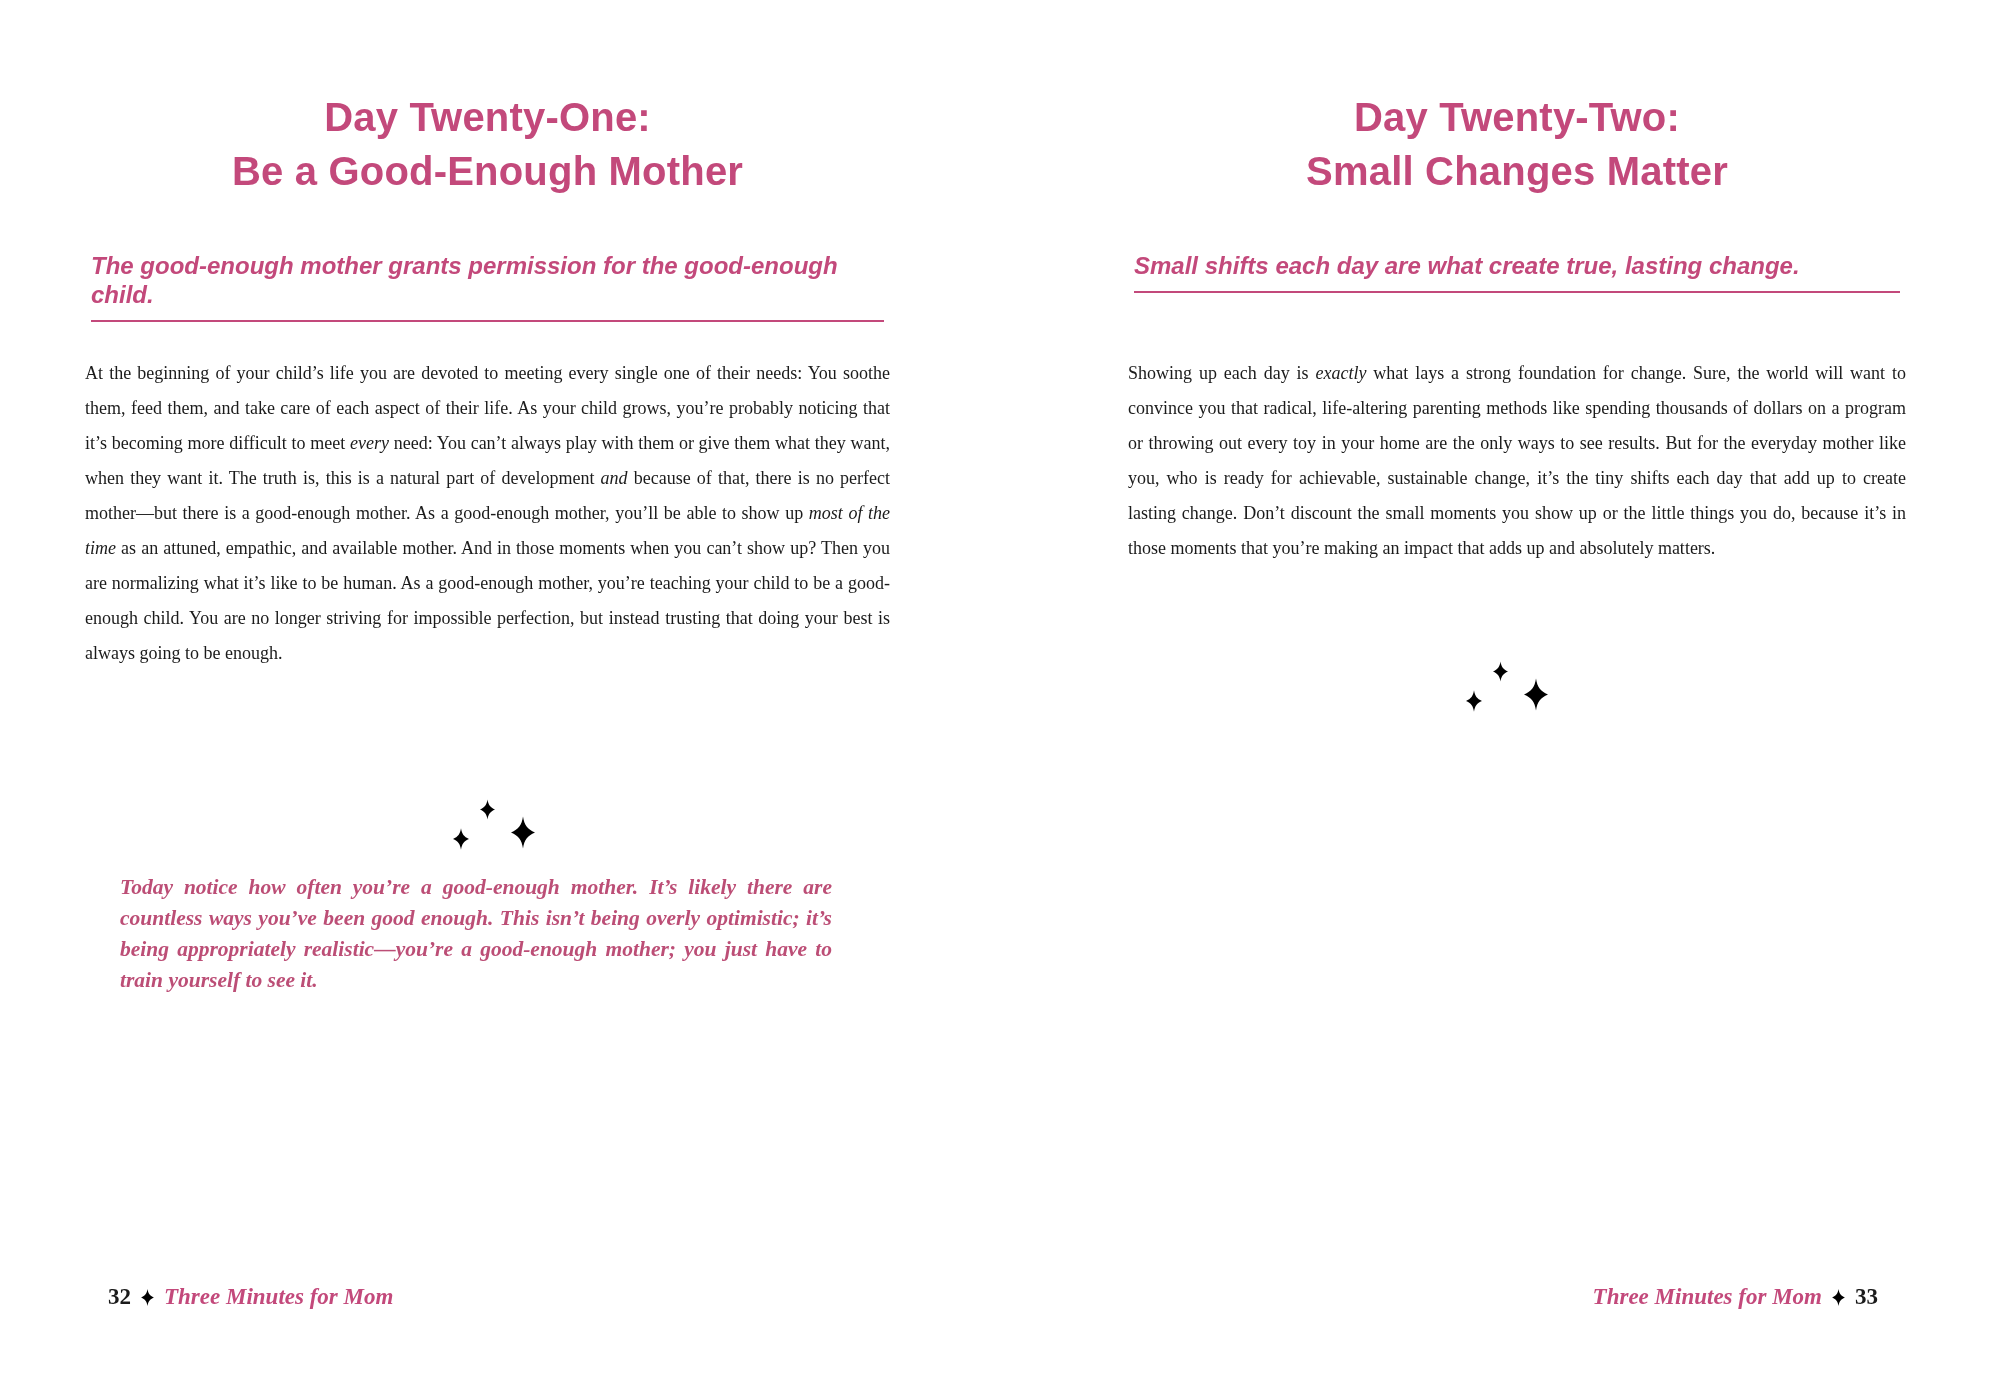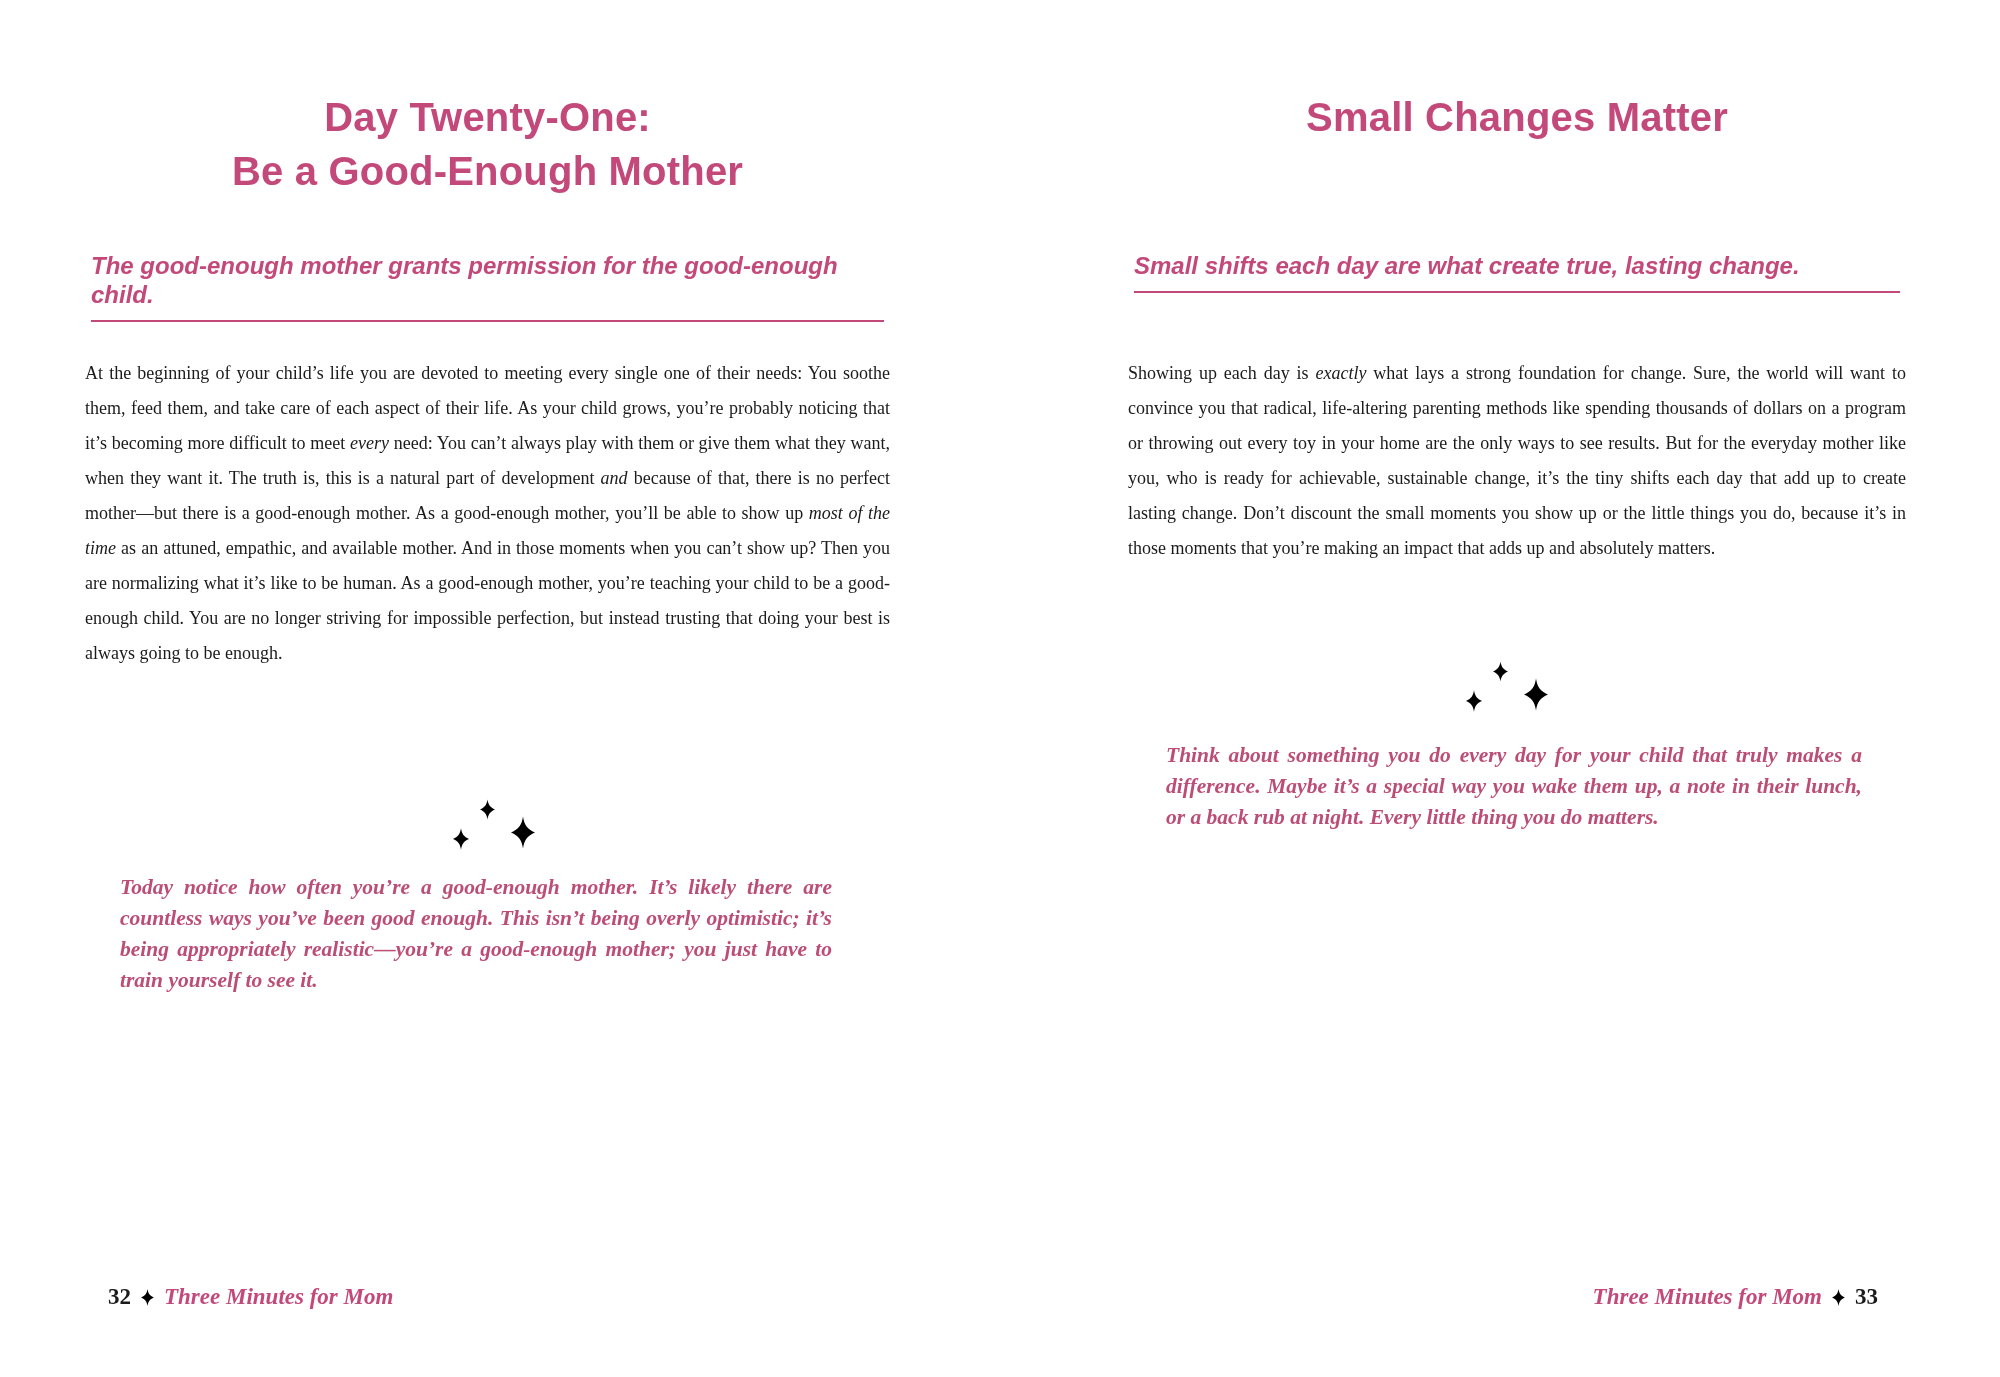--- a/index.html
+++ b/index.html
@@ -118,40 +118,40 @@
     <span class="folio">32</span>
     <svg class="footer-sparkle" viewBox="0 0 24 32">
         <use href="#sparkle-star"></use>
       </svg>
     <span class="running-title">Three Minutes for Mom</span>
   </footer>
 </section>
 
 <section class="page right">
   <h1 class="day-title">
+    <span class="line">Day Twenty-Two:</span>
     <span class="line">Small Changes Matter</span>
   </h1>
 
   <p class="epigraph">Small shifts each day are what create true, lasting change.</p>
 
   <p class="body-par"><span>Showing up each day is </span><em>exactly</em><span> what lays a strong foundation for change. Sure, the world will want to convince you that radical, life-altering parenting methods like spending thousands of dollars on a program or throwing out every toy in your home are the only ways to see results. But for the everyday mother like you, who is ready for achievable, sustainable change, it’s the tiny shifts each day that add up to create lasting change. Don’t discount the small moments you show up or the little things you do, because it’s in those moments that you’re making an impact that adds up and absolutely matters.</span></p>
 
   <div class="sparkles">
     <svg class="sp-a" viewBox="0 0 24 32">
         <use href="#sparkle-star"></use>
       </svg>
     <svg class="sp-b" viewBox="0 0 24 32">
         <use href="#sparkle-star"></use>
       </svg>
     <svg class="sp-c" viewBox="0 0 24 32">
         <use href="#sparkle-star"></use>
       </svg>
   </div>
 
-  <p class="prompt">Think about something you do every day for your child that truly makes a difference. Maybe it’s a special way you wake them up, a note in their lunch, or a back rub at night. Every little thing you do matters.</p>
 
   <footer class="page-footer">
     <span class="running-title">Three Minutes for Mom</span>
     <svg class="footer-sparkle" viewBox="0 0 24 32">
         <use href="#sparkle-star"></use>
       </svg>
     <span class="folio">33</span>
   </footer>
 </section>
 

